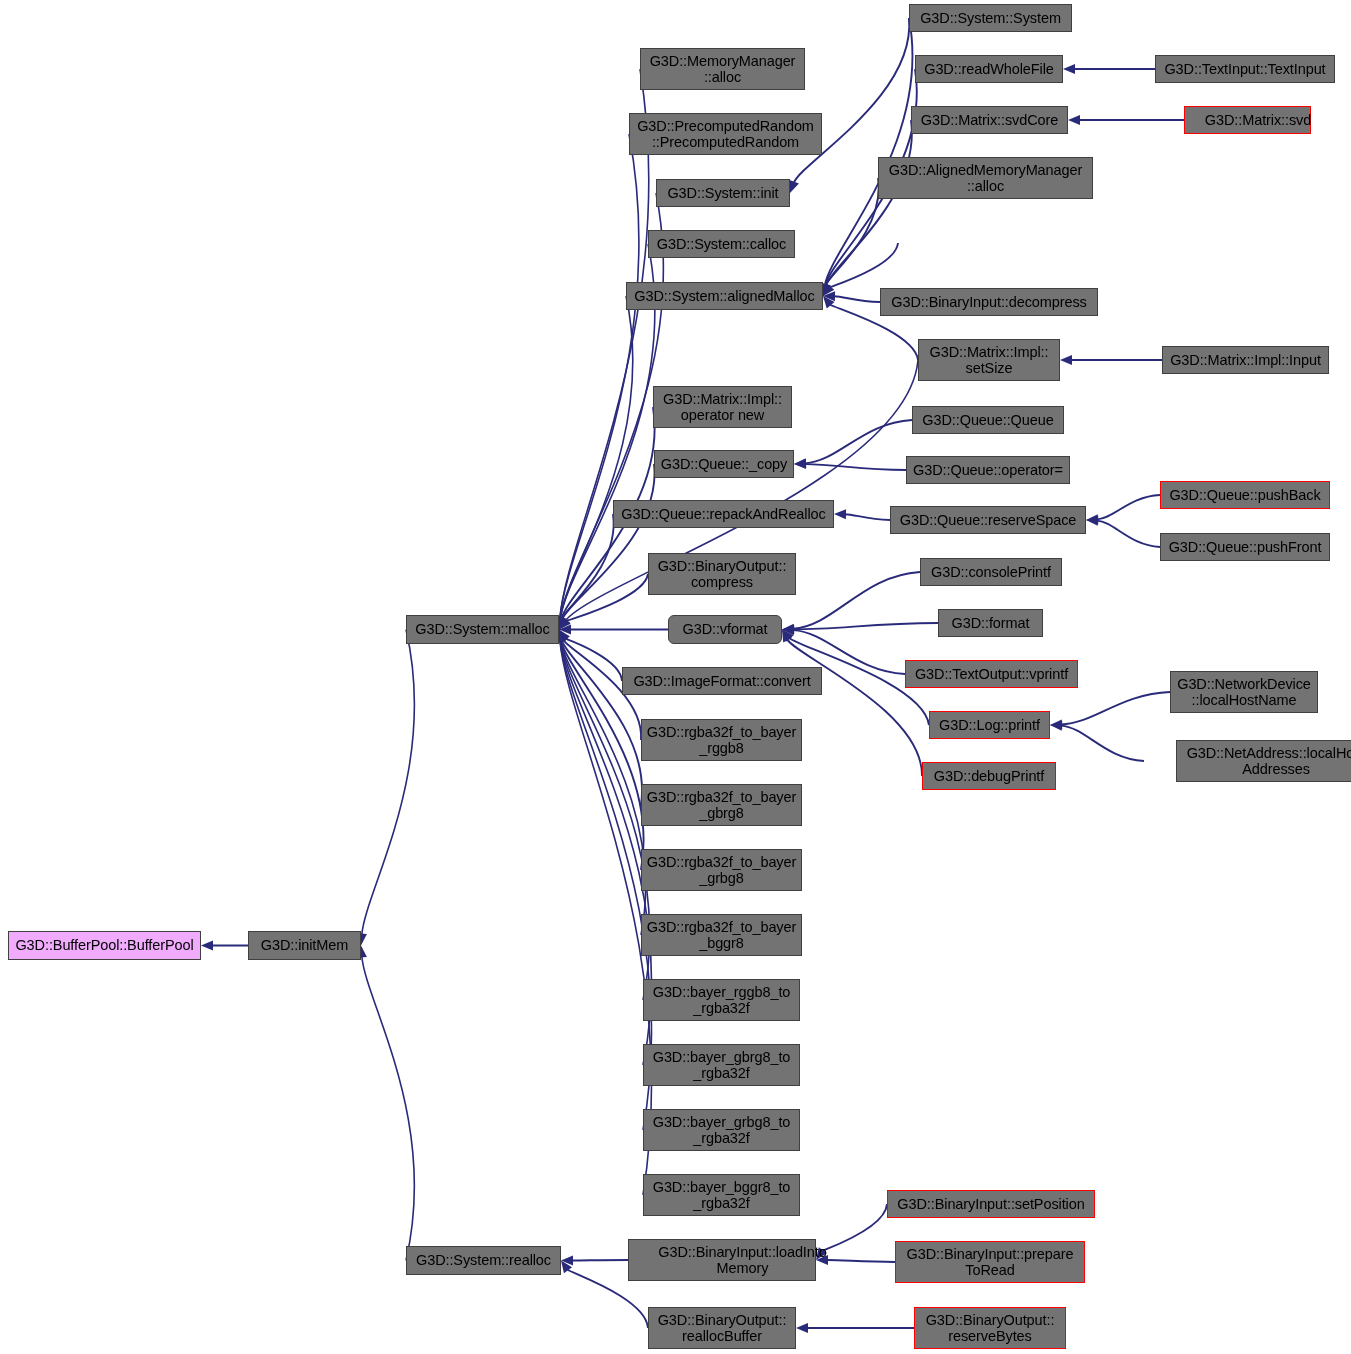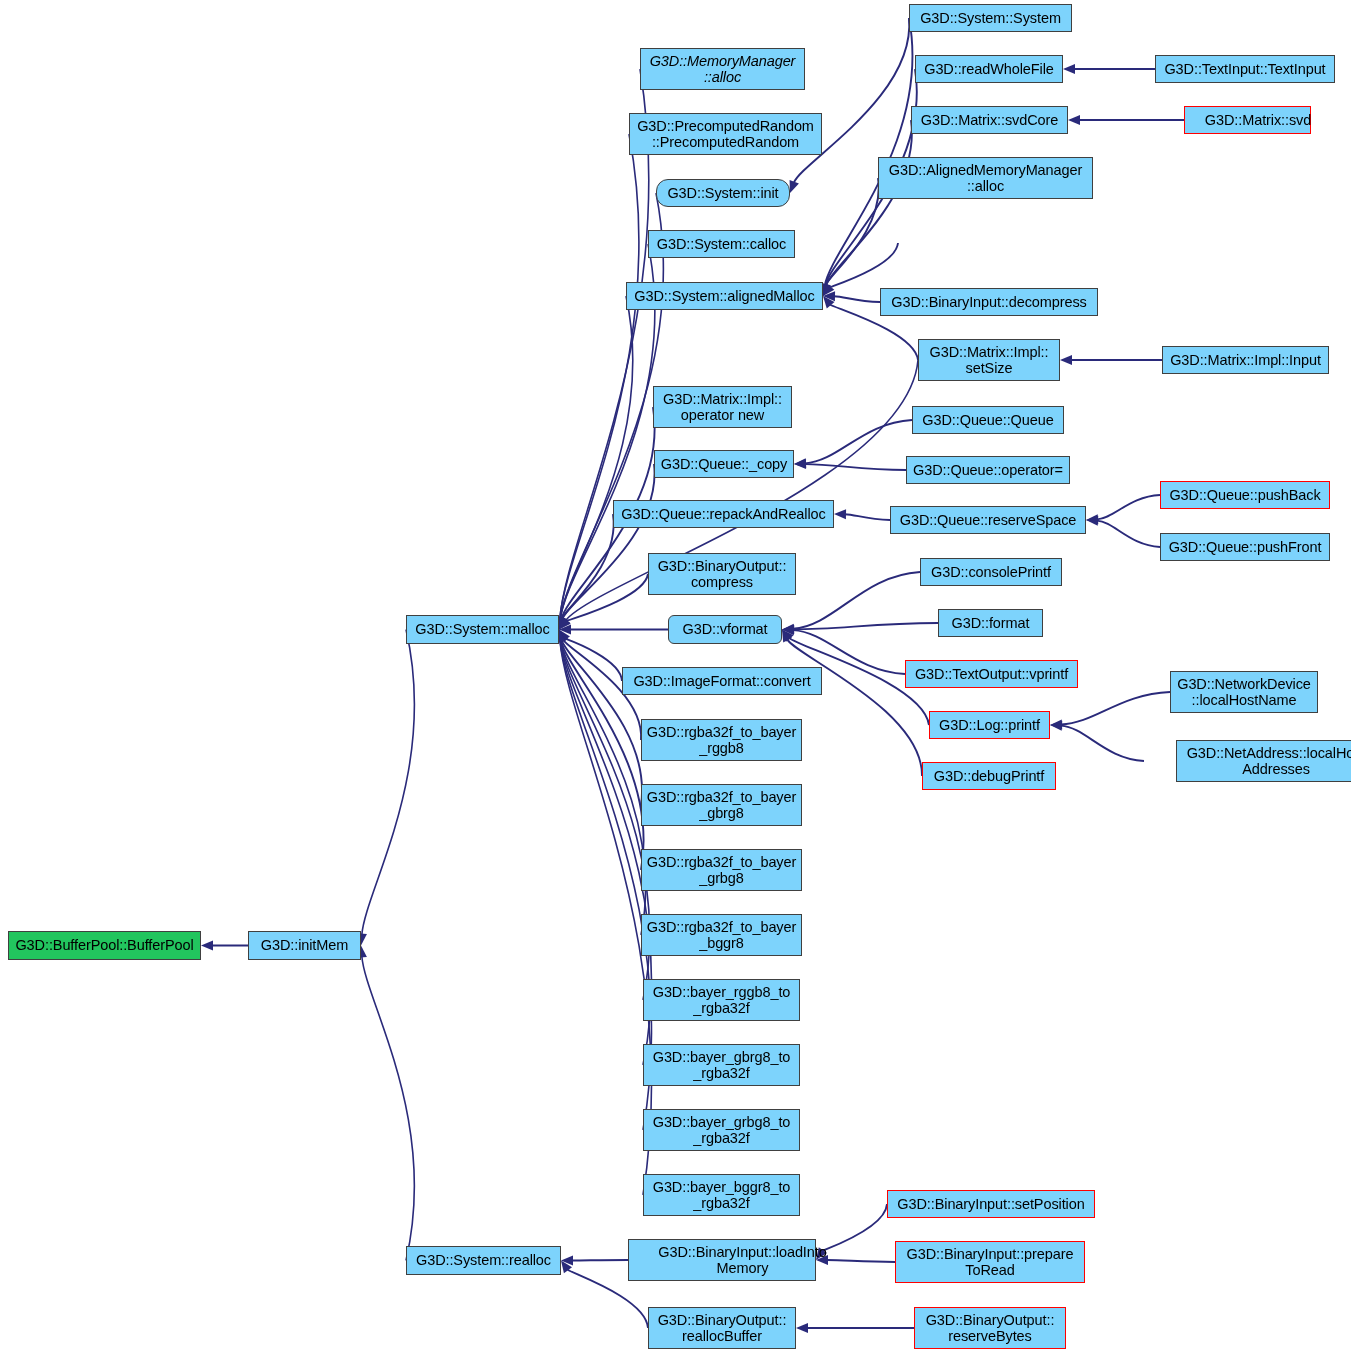--- a/index.html
+++ b/index.html
@@ -23,35 +23,35 @@
     height: 1354px;
     pointer-events: none;
   }
   .node {
     position: absolute;
     box-sizing: border-box;
     display: flex;
     align-items: center;
     justify-content: center;
     text-align: center;
-    background: #7dd3fc;
+    background: #737373;
     border: 1px solid #404040;
     color: #000000;
     font-size: 14.5px;
     line-height: 1.12;
     letter-spacing: -0.1px;
     white-space: pre-line;
     padding: 0 3px;
     z-index: 5;
   }
   .node.red {
     border-color: #ff0000;
   }
   .node.highlight {
-    background: #22c55e;
+    background: #f0abfc;
     border-color: #404040;
   }
 </style>
 </head>
 <body>
 
 <div id="canvas">
   <svg id="edges" viewBox="0 0 1351 1354" width="1351" height="1354">
       <path d="M 248 945.5 C 228.26 945.5, 218.86 945.5, 212 945.5" stroke="#2a2a7a" stroke-width="1.9" fill="none"></path>
       <polygon points="201,945.5 213,940.5 213,950.5" fill="#2a2a7a"></polygon>
@@ -153,25 +153,25 @@
       <polygon points="816,1260 818.8225004653098,1247.3101027930356 826.9980190544829,1253.068652592949" fill="#2a2a7a"></polygon>
       <path d="M 895 1262 C 861.82 1261.88, 846.02 1260.12, 826.9999121182693 1260.0439703349164" stroke="#2a2a7a" stroke-width="1.9" fill="none"></path>
       <polygon points="816,1260 828.0198906448921,1255.0480075843318 827.97991761315,1265.0479276918493" fill="#2a2a7a"></polygon>
       <path d="M 914 1328 C 864.44 1328, 840.84 1328, 807 1328" stroke="#2a2a7a" stroke-width="1.9" fill="none"></path>
       <polygon points="796,1328 808,1323 808,1333" fill="#2a2a7a"></polygon>
     </svg>
 <div class="node highlight" style="left: 8px; top: 931px; width: 193px; height: 29px;">G3D::BufferPool::BufferPool</div>
     <div class="node" style="left: 248px; top: 931px; width: 113px; height: 29px;">G3D::initMem</div>
     <div class="node" style="left: 406px; top: 615px; width: 153px; height: 29px;">G3D::System::malloc</div>
     <div class="node" style="left: 406px; top: 1246px; width: 155px; height: 29px;">G3D::System::realloc</div>
-    <div class="node" style="left: 640px; top: 48px; width: 165px; height: 42px; font-style: italic;">G3D::MemoryManager
+    <div class="node" style="left: 640px; top: 48px; width: 165px; height: 42px;">G3D::MemoryManager
 ::alloc</div>
     <div class="node" style="left: 629px; top: 113px; width: 193px; height: 42px;">G3D::PrecomputedRandom
 ::PrecomputedRandom</div>
-    <div class="node" style="left: 656px; top: 179px; width: 134px; height: 28px; border-radius: 12px;">G3D::System::init</div>
+    <div class="node" style="left: 656px; top: 179px; width: 134px; height: 28px;">G3D::System::init</div>
     <div class="node" style="left: 648px; top: 230px; width: 147px; height: 28px;">G3D::System::calloc</div>
     <div class="node" style="left: 626px; top: 282px; width: 197px; height: 28px;">G3D::System::alignedMalloc</div>
     <div class="node" style="left: 653px; top: 386px; width: 139px; height: 42px;">G3D::Matrix::Impl::
 operator new</div>
     <div class="node" style="left: 654px; top: 450px; width: 140px; height: 28px;">G3D::Queue::_copy</div>
     <div class="node" style="left: 613px; top: 500px; width: 221px; height: 28px;">G3D::Queue::repackAndRealloc</div>
     <div class="node" style="left: 648px; top: 553px; width: 148px; height: 42px;">G3D::BinaryOutput::
 compress</div>
     <div class="node" style="left: 622px; top: 667px; width: 200px; height: 28px;">G3D::ImageFormat::convert</div>
     <div class="node" style="left: 641px; top: 719px; width: 161px; height: 42px;">G3D::rgba32f_to_bayer

